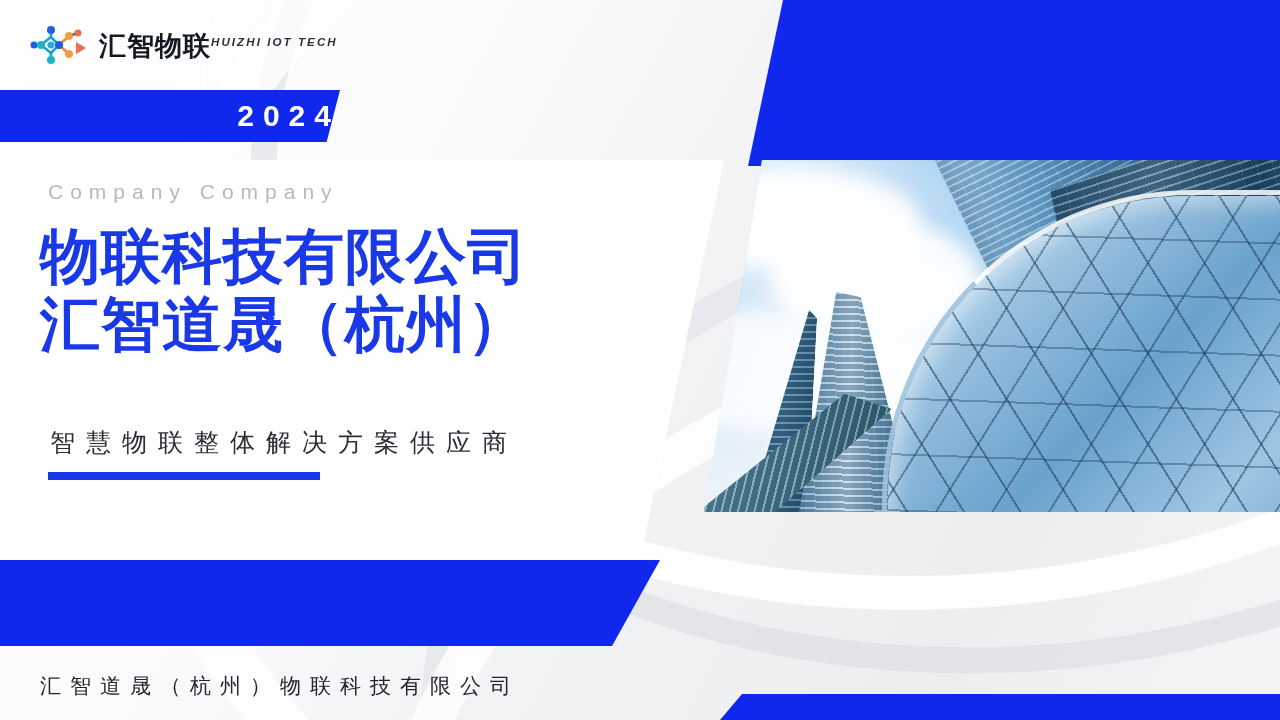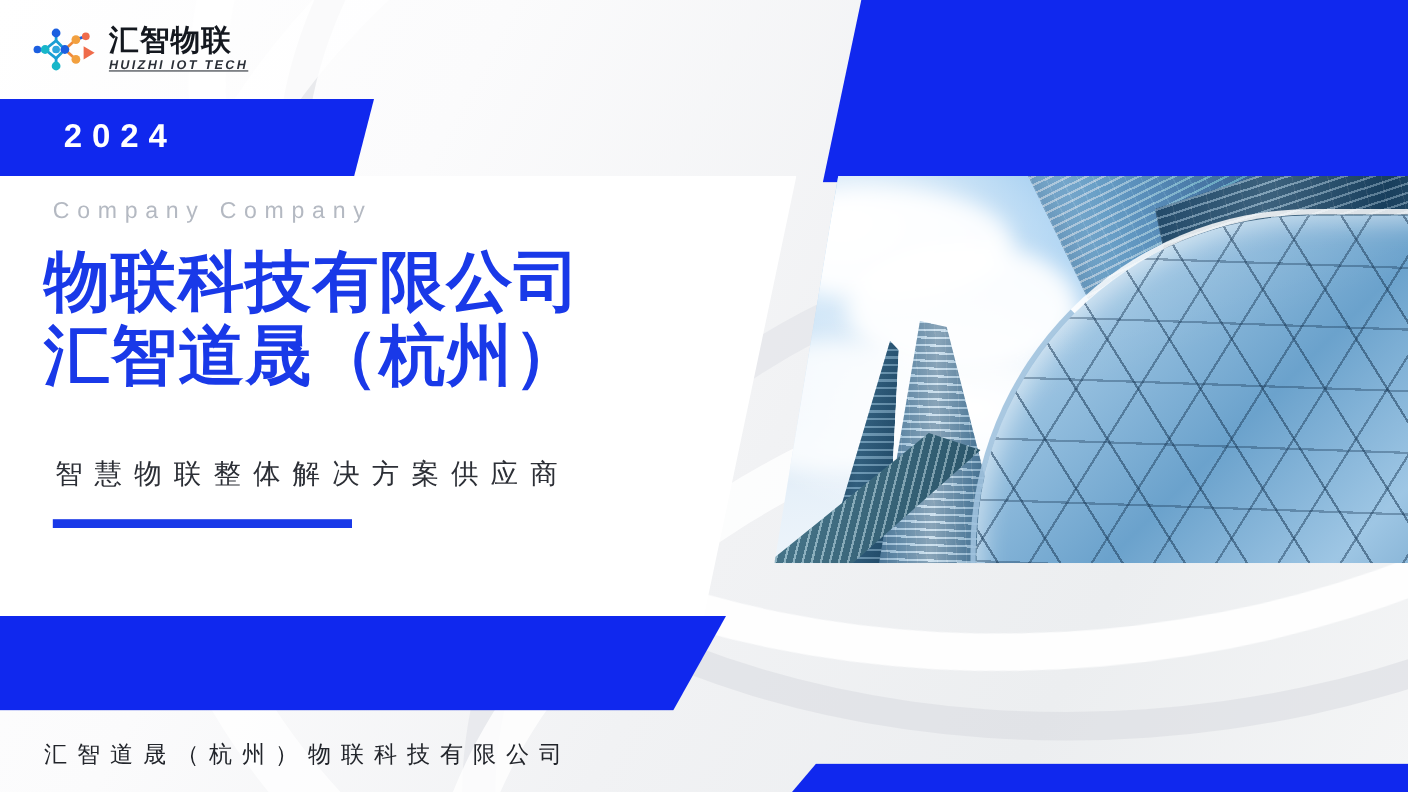--- a/index.html
+++ b/index.html
@@ -218,59 +218,59 @@
     left: 0; top: 160px;
     width: 740px; height: 400px;
     background: #ffffff;
     clip-path: polygon(0 0, 724px 0, 640px 400px, 0 400px);
   }
 
   
   .year-badge {
     position: absolute;
     left: 0; top: 90px;
-    width: 340px; height: 70px;
+    width: 340px; height: 52px;
     background: #1028ee;
     clip-path: polygon(0 0, 340px 0, 322px 70px, 0 70px);
     display: flex;
     align-items: center;
+    justify-content: flex-end;
   }
   .year-badge span {
     color: #ffffff;
     font-size: 30px;
     font-weight: 700;
     letter-spacing: 9px;
     margin-left: 58px;
   }
 
   
   .logo {
     position: absolute;
     left: 28px; top: 22px;
     display: flex;
     align-items: center;
     gap: 9px;
   }
   .logo-mark { width: 62px; height: 46px; display: block; }
-  .logo-text { display: flex; flex-direction: column; line-height: 1; }
+  .logo-text { display: flex; flex-direction: row; line-height: 1; }
   .logo-cn {
     font-size: 27px;
     font-weight: 700;
     color: #14181f;
     letter-spacing: 1px;
     font-family: "DejaVu Sans", "Liberation Sans", sans-serif;
   }
   .logo-en {
     font-size: 11.5px;
     font-weight: 700;
     font-style: italic;
     color: #2b3038;
     letter-spacing: 2.1px;
     margin-top: 5px;
-    text-decoration: underline;
   }
 
   
   .eyebrow {
     position: absolute;
     left: 48px; top: 180px;
     font-size: 21px;
     letter-spacing: 7px;
     color: #b4b9c2;
     font-weight: 400;
@@ -282,21 +282,21 @@
     color: #1939e8;
     font-size: 60px;
     font-weight: 700;
     line-height: 1.14;
     letter-spacing: 1px;
     font-family: "DejaVu Sans", "Liberation Sans", sans-serif;
   }
   .title .line { display: block; white-space: nowrap; }
   .subtitle {
     position: absolute;
-    left: 50px; top: 414px;
+    left: 50px; top: 426px;
     font-size: 25px;
     color: #2c2f36;
     letter-spacing: 11px;
     font-family: "DejaVu Sans", "Liberation Sans", sans-serif;
     text-align: center;
   }
   .rule {
     position: absolute;
     left: 48px; top: 472px;
     width: 272px; height: 8px;

